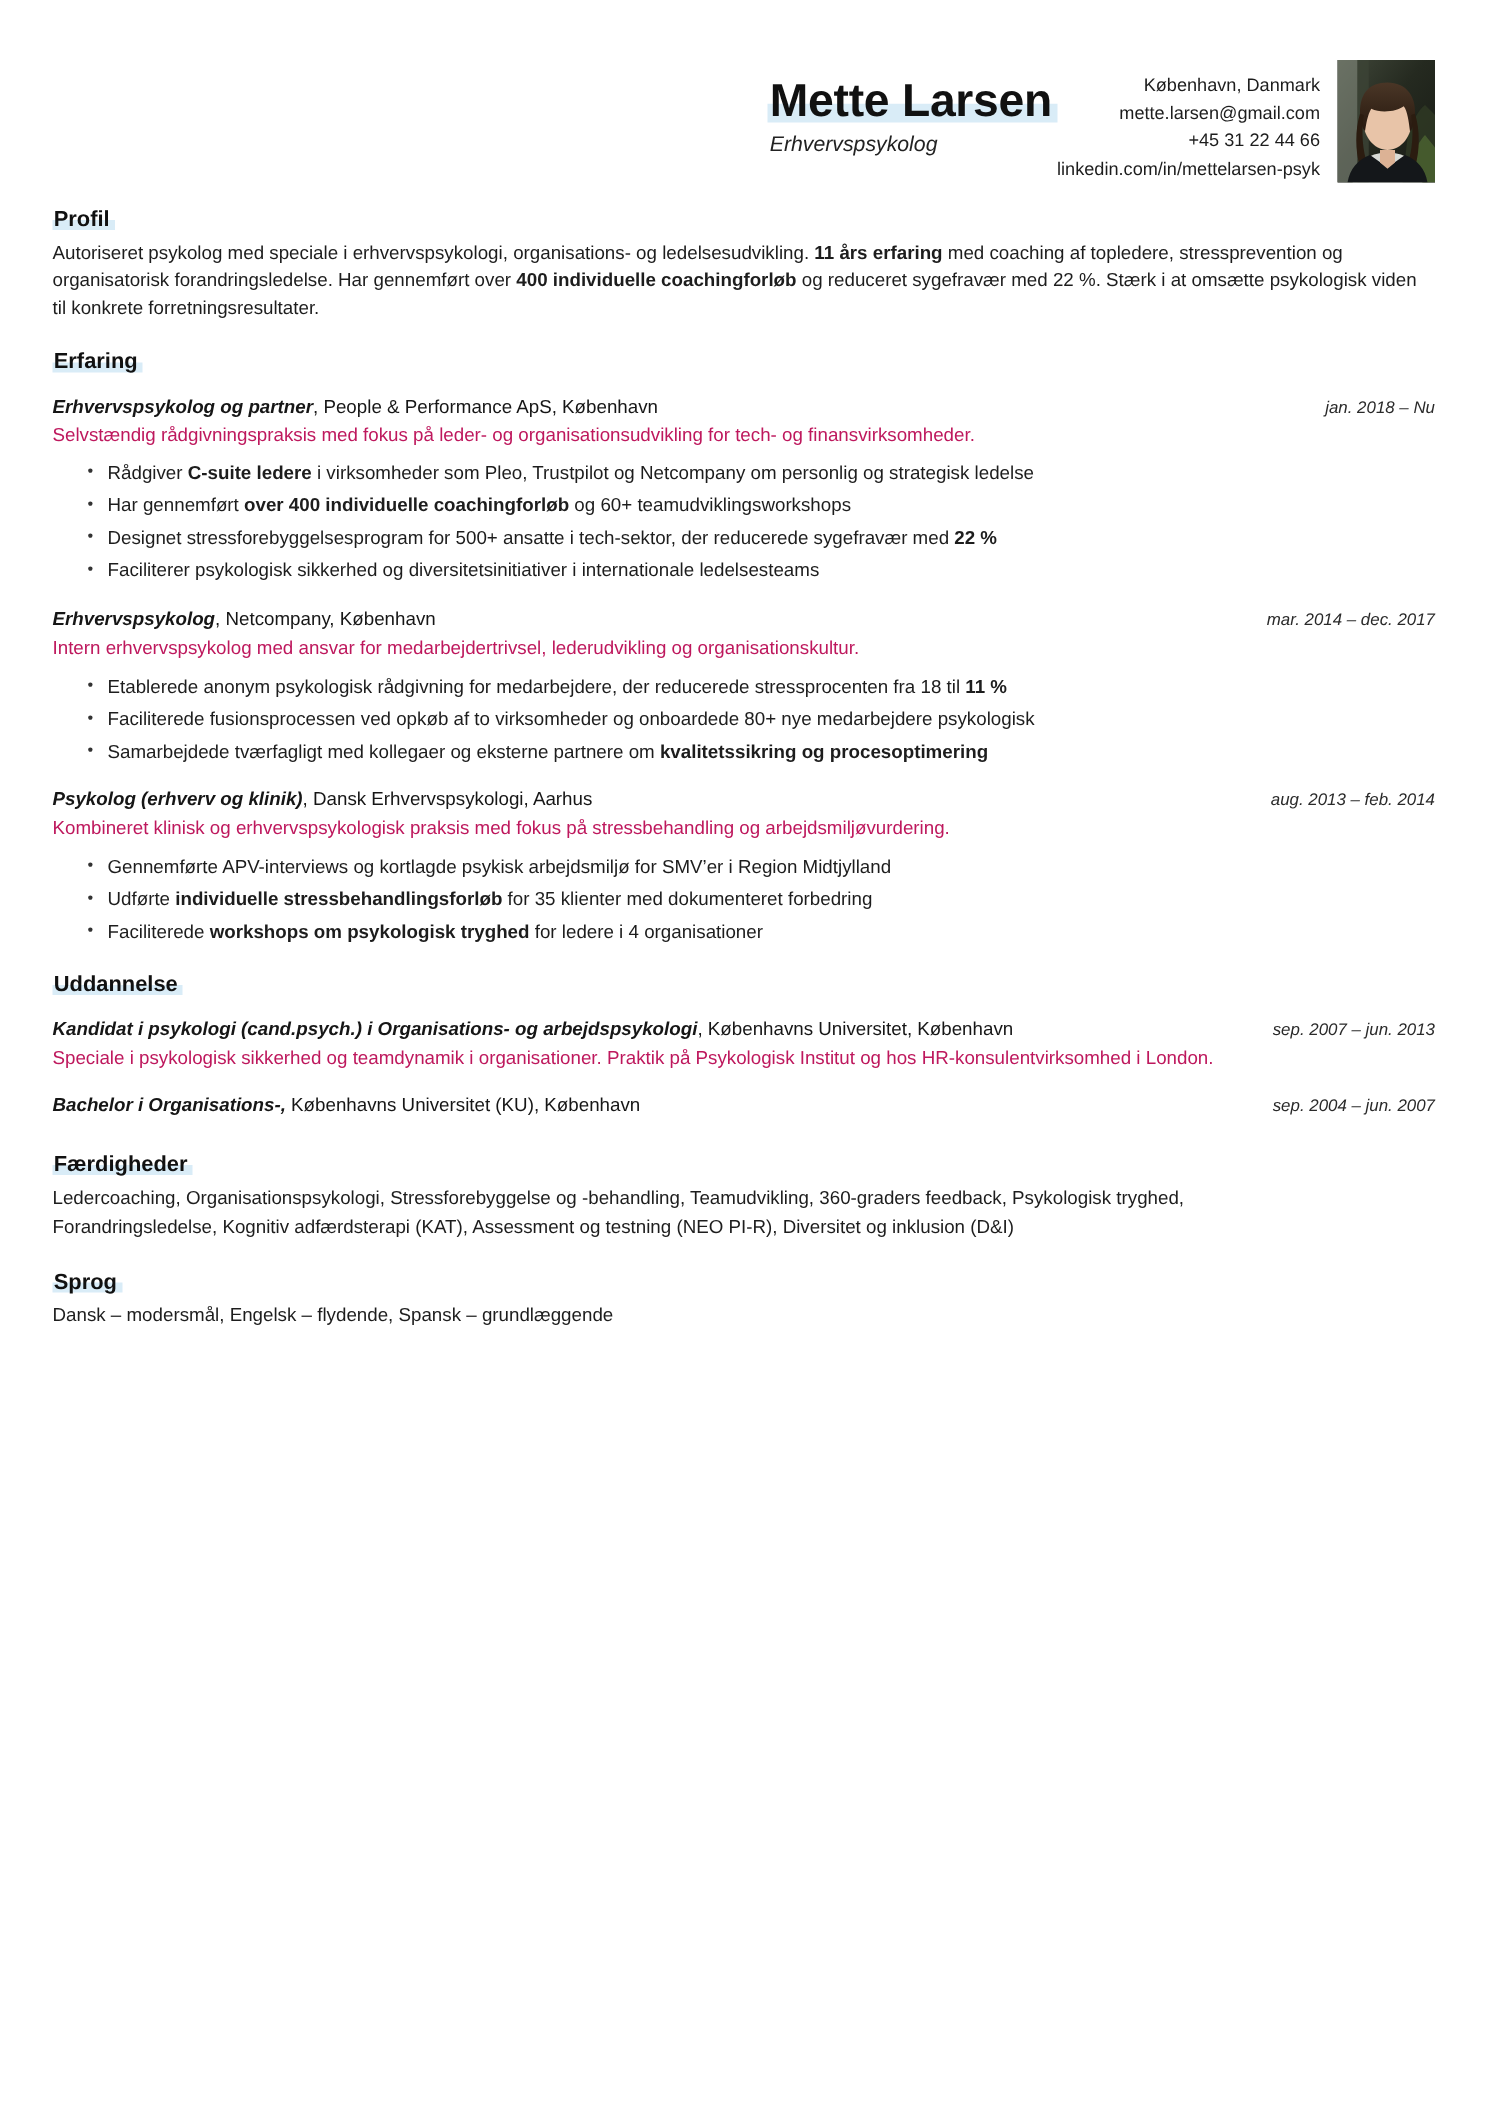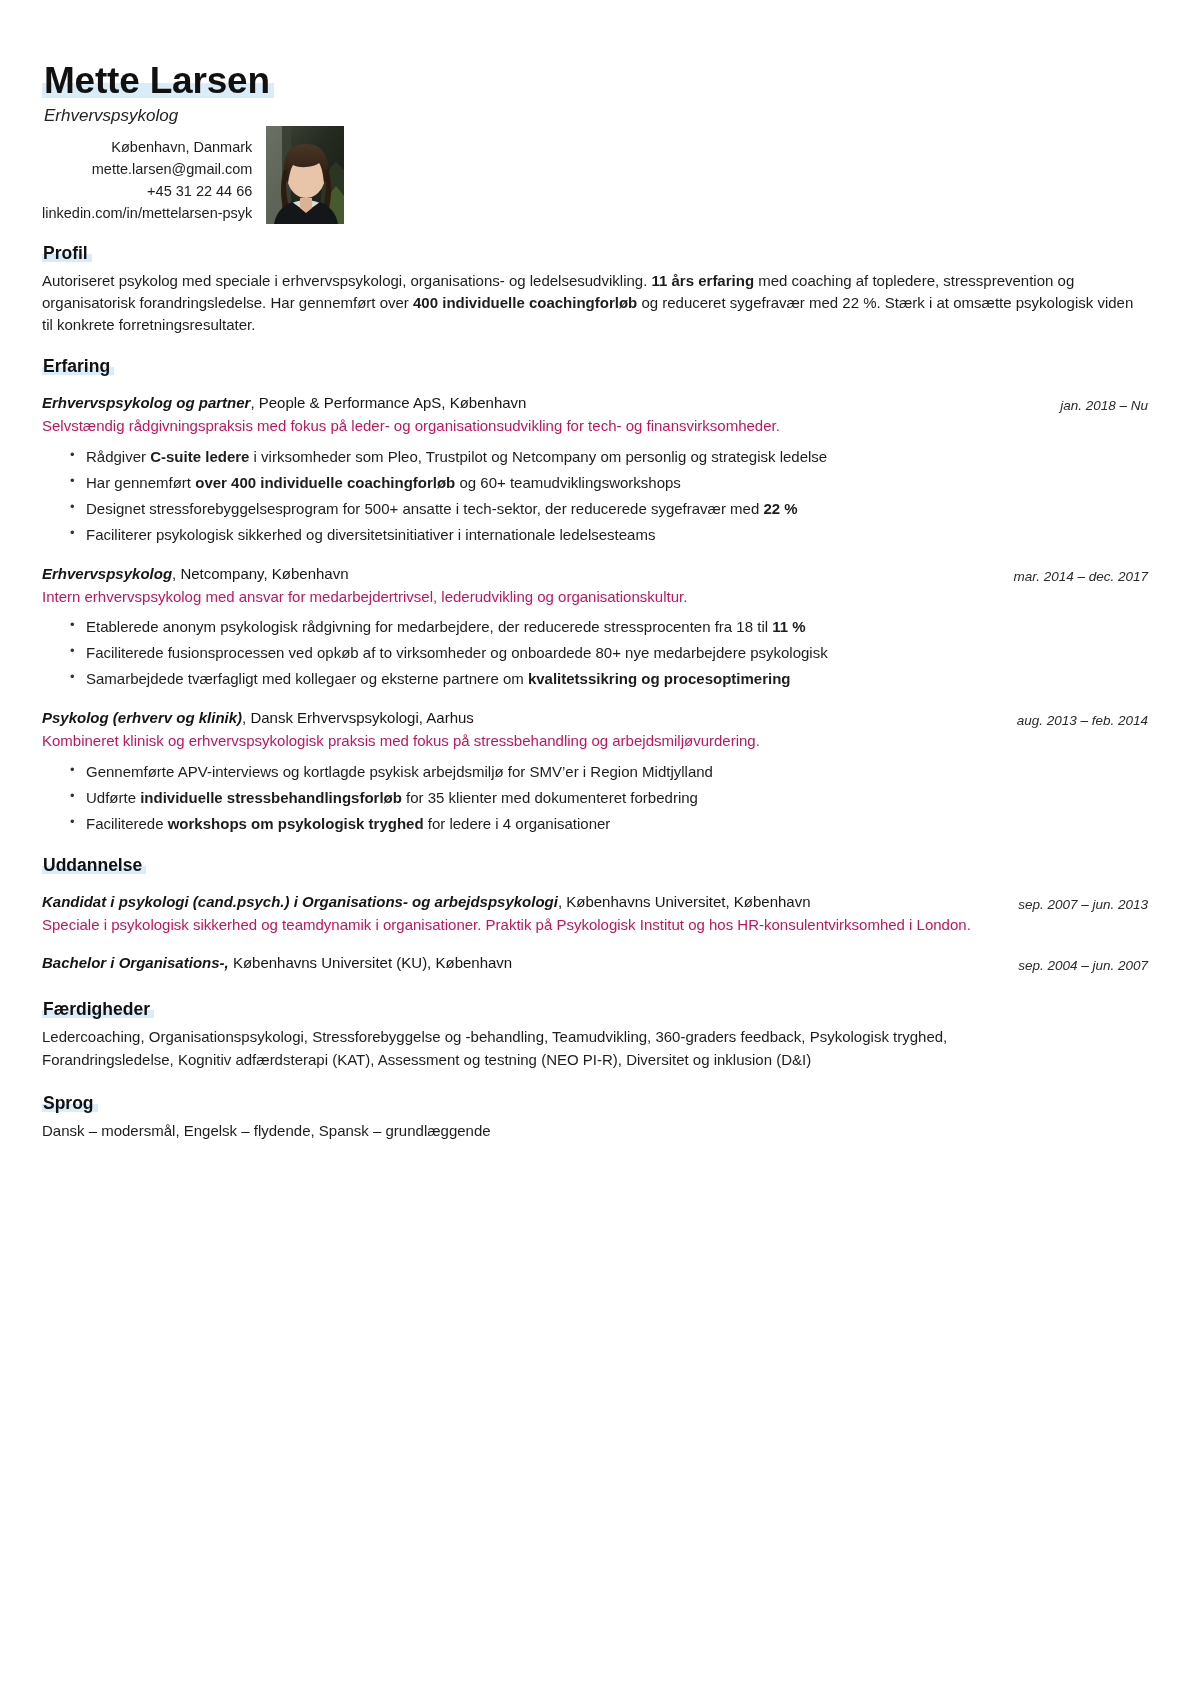--- a/index.html
+++ b/index.html
@@ -17,23 +17,22 @@
     min-height: 1683px;
     background: #ffffff;
     box-sizing: border-box;
     padding: 40px 42px 40px 42px;
   }
 
   
   .header {
     display: flex;
     align-items: flex-start;
-    justify-content: center;
+    justify-content: flex-end;
     padding-top: 8px;
-    flex-direction: column;
   }
   .identity {
     padding-top: 14px;
   }
   .name {
     font-size: 37px;
     font-weight: bold;
     letter-spacing: -0.2px;
     line-height: 1.05;
     color: #111111;
@@ -117,21 +116,21 @@
     margin: 0;
   }
   .para b { font-weight: bold; }
 
   
   .entry { margin-top: 16px; }
   .entry:first-of-type { margin-top: 9px; }
   .entry-head {
     display: flex;
     justify-content: space-between;
-    align-items: flex-end;
+    align-items: center;
     gap: 18px;
   }
   .entry-title {
     font-size: 15px;
     line-height: 1.4;
     color: #161616;
   }
   .entry-title .role {
     font-weight: bold;
     font-style: italic;

